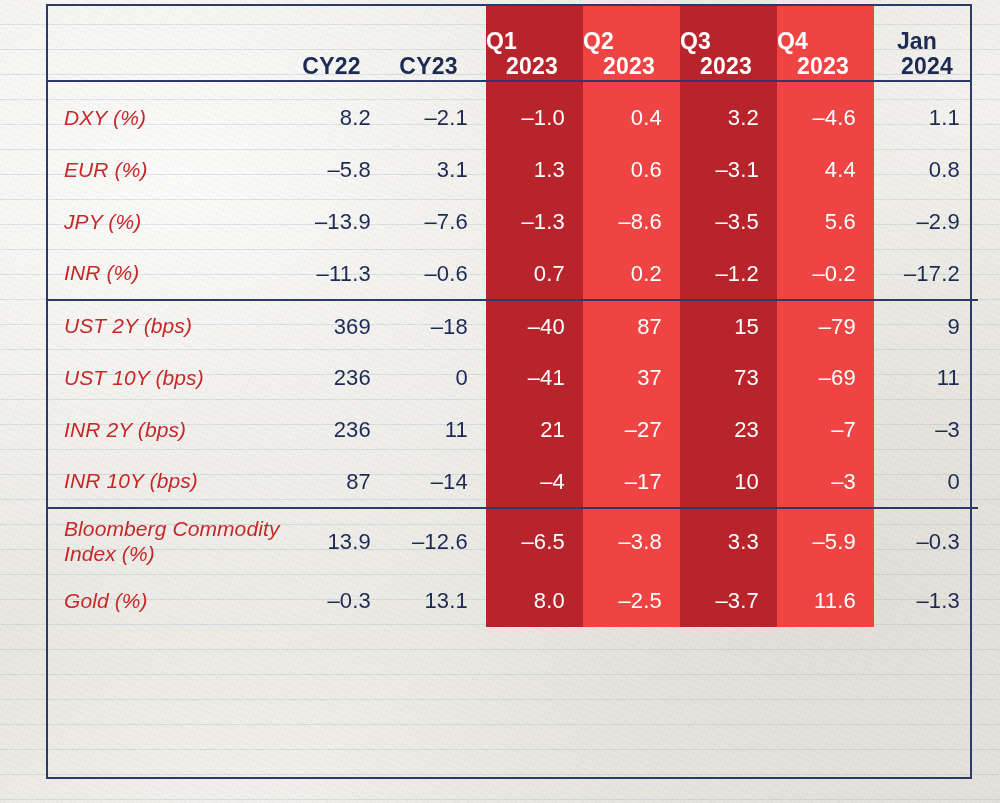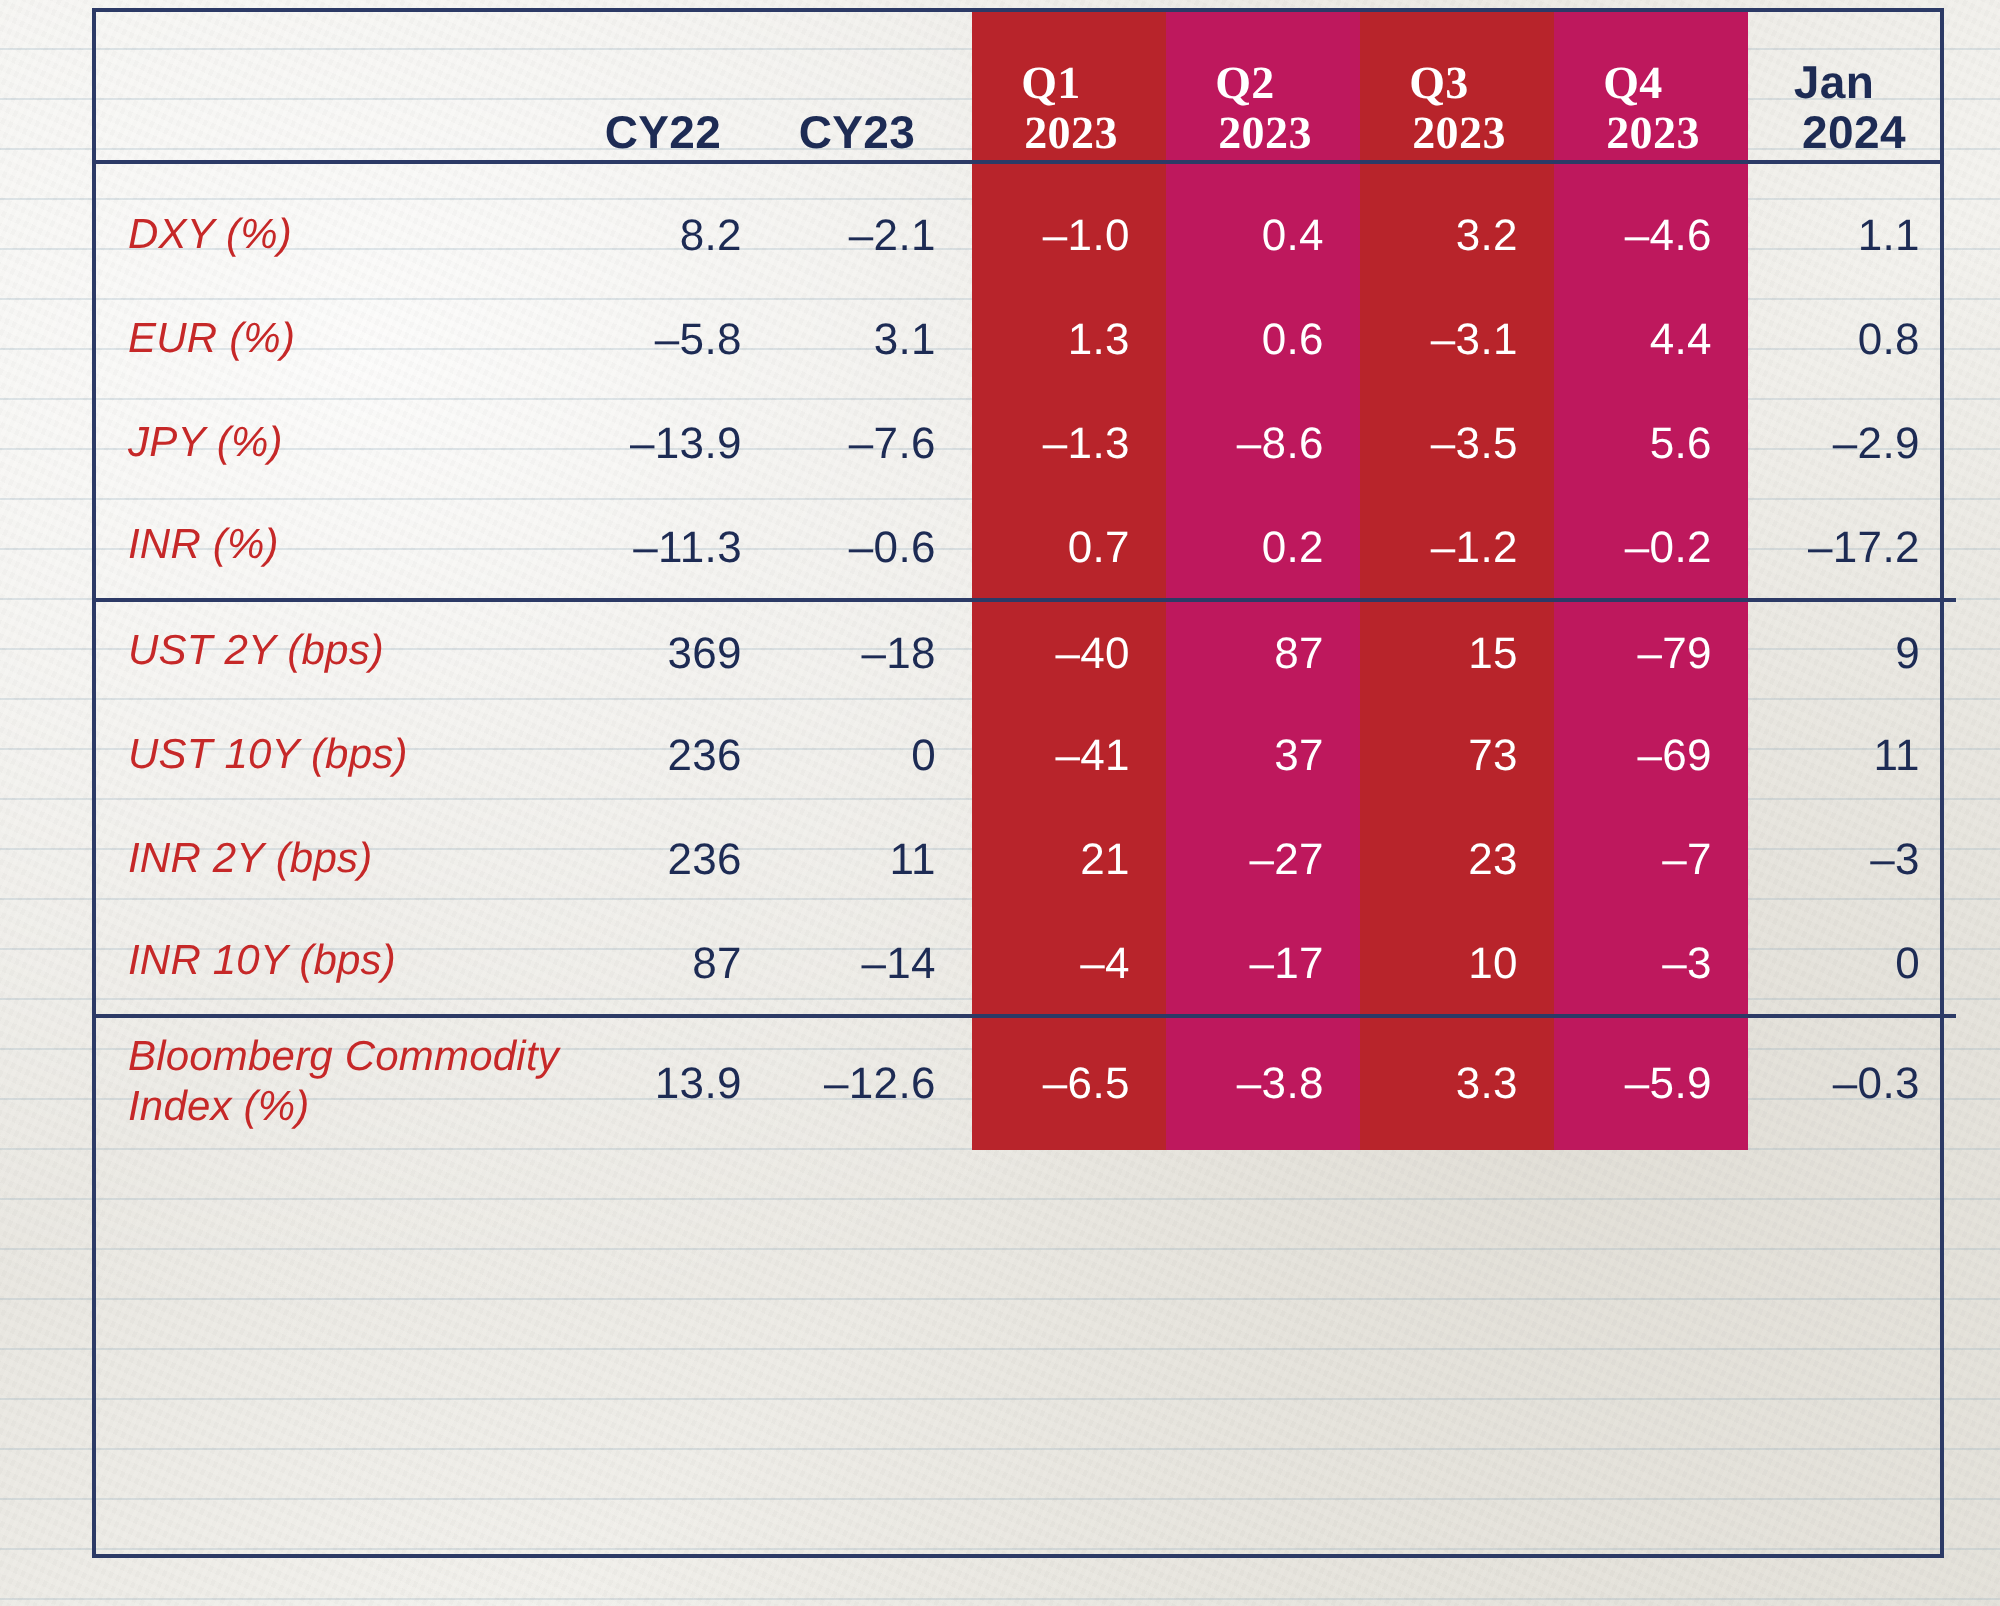--- a/index.html
+++ b/index.html
@@ -70,21 +70,21 @@
   
   .hdr {
     height: 76px;
     vertical-align: bottom;
     color: #1d2b54;
     font-size: 23px;
     padding: 0 18px 12px 0 !important;
     line-height: 1.12;
     letter-spacing: .2px;
   }
-  .hdr.light { color: #ffffff; text-align: center; font-family: Liberation Serif, serif; }
+  .hdr.light { color: #ffffff; text-align: left; }
   .hdr .l2 { display:block;padding-left:20px; }
 
   
   td.lbl {
     color: #c62828;
     font-size: 21px;
     text-align: left;
     padding: 0 0 0 18px !important;
     line-height: 1.18;
     letter-spacing: .1px;
@@ -97,21 +97,21 @@
     padding: 0 18px 0 0 !important;
     letter-spacing: .2px;
   }
   td.num.onfill { color: #ffffff; }
 
   tr.r { height: 52px; }
   tr.r2 { height: 67px; padding-left: 10px; }
 
   
   .fill-dark  { background: #b8242b; }
-  .fill-light { background: #be185d; }
+  .fill-light { background: #ef4444; }
 
   
   .sep-top td { border-top: 2.5px solid #2c3a66; }
 
   
   #frame {
     position: absolute;
     left: 46px;
     top: 4px;
     width: 926px;
@@ -272,19 +272,29 @@
           <span>Index (%)</span>
         </td>
         <td class="num">13.9</td>
         <td class="num">–12.6</td>
         <td class="num onfill fill-dark">–6.5</td>
         <td class="num onfill fill-light">–3.8</td>
         <td class="num onfill fill-dark">3.3</td>
         <td class="num onfill fill-light">–5.9</td>
         <td class="num">–0.3</td>
       </tr>
+      <tr class="r">
+        <td class="lbl">Gold (%)</td>
+        <td class="num">–0.3</td>
+        <td class="num">13.1</td>
+        <td class="num onfill fill-dark">8.0</td>
+        <td class="num onfill fill-light">–2.5</td>
+        <td class="num onfill fill-dark">–3.7</td>
+        <td class="num onfill fill-light">11.6</td>
+        <td class="num">–1.3</td>
+      </tr>
 
     </tbody>
   </table>
 </div>
 
 <div id="frame"></div>
 <div id="hdr-rule"></div>
 
 </body></html>

